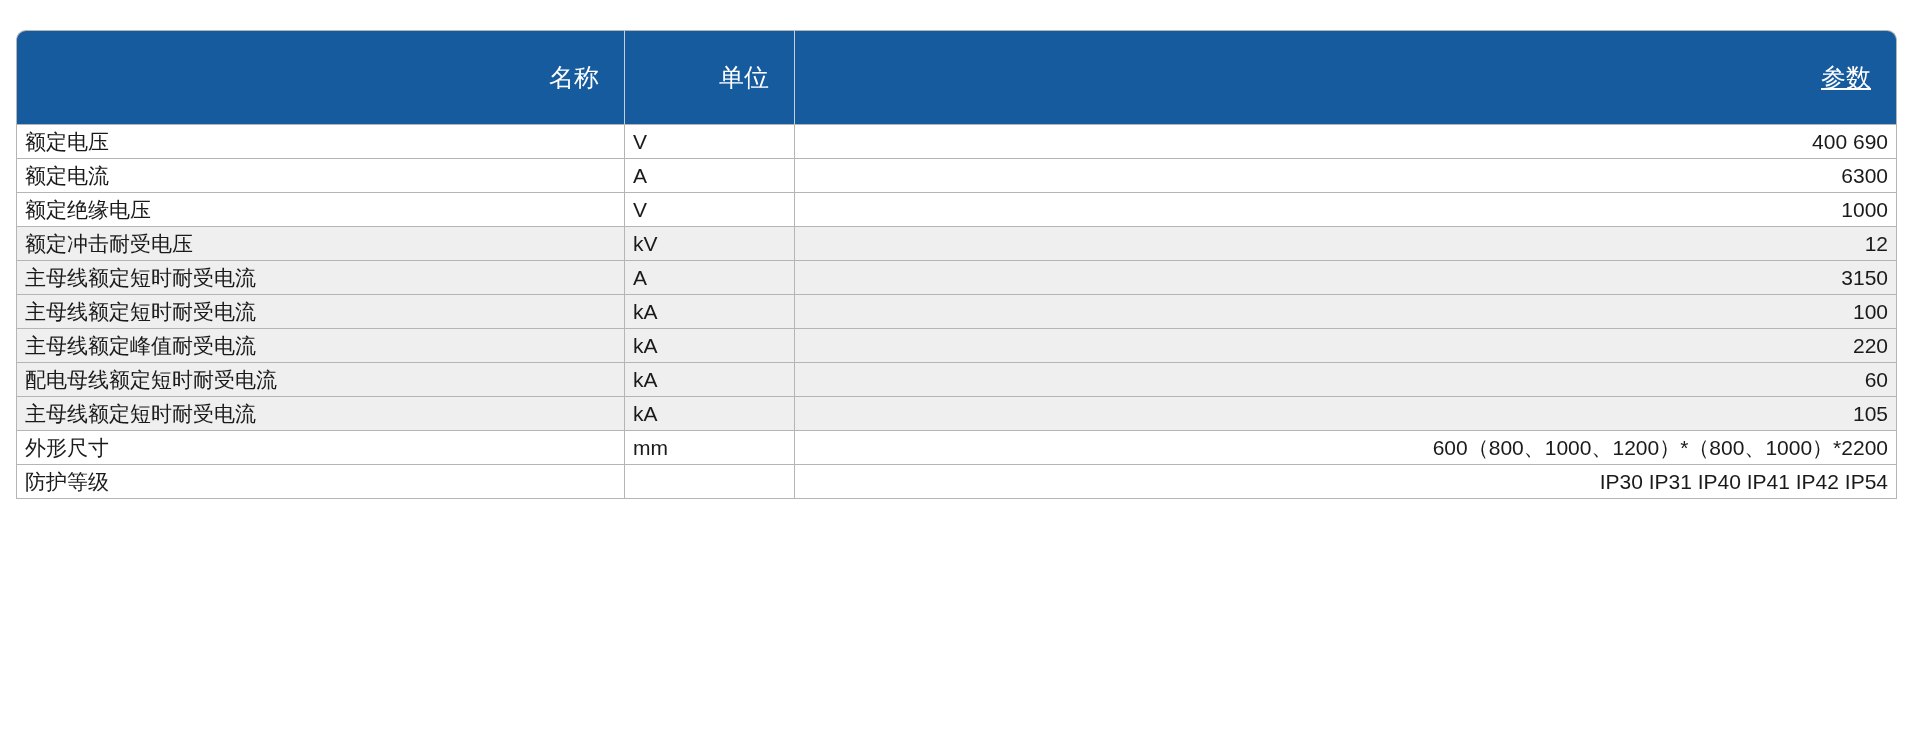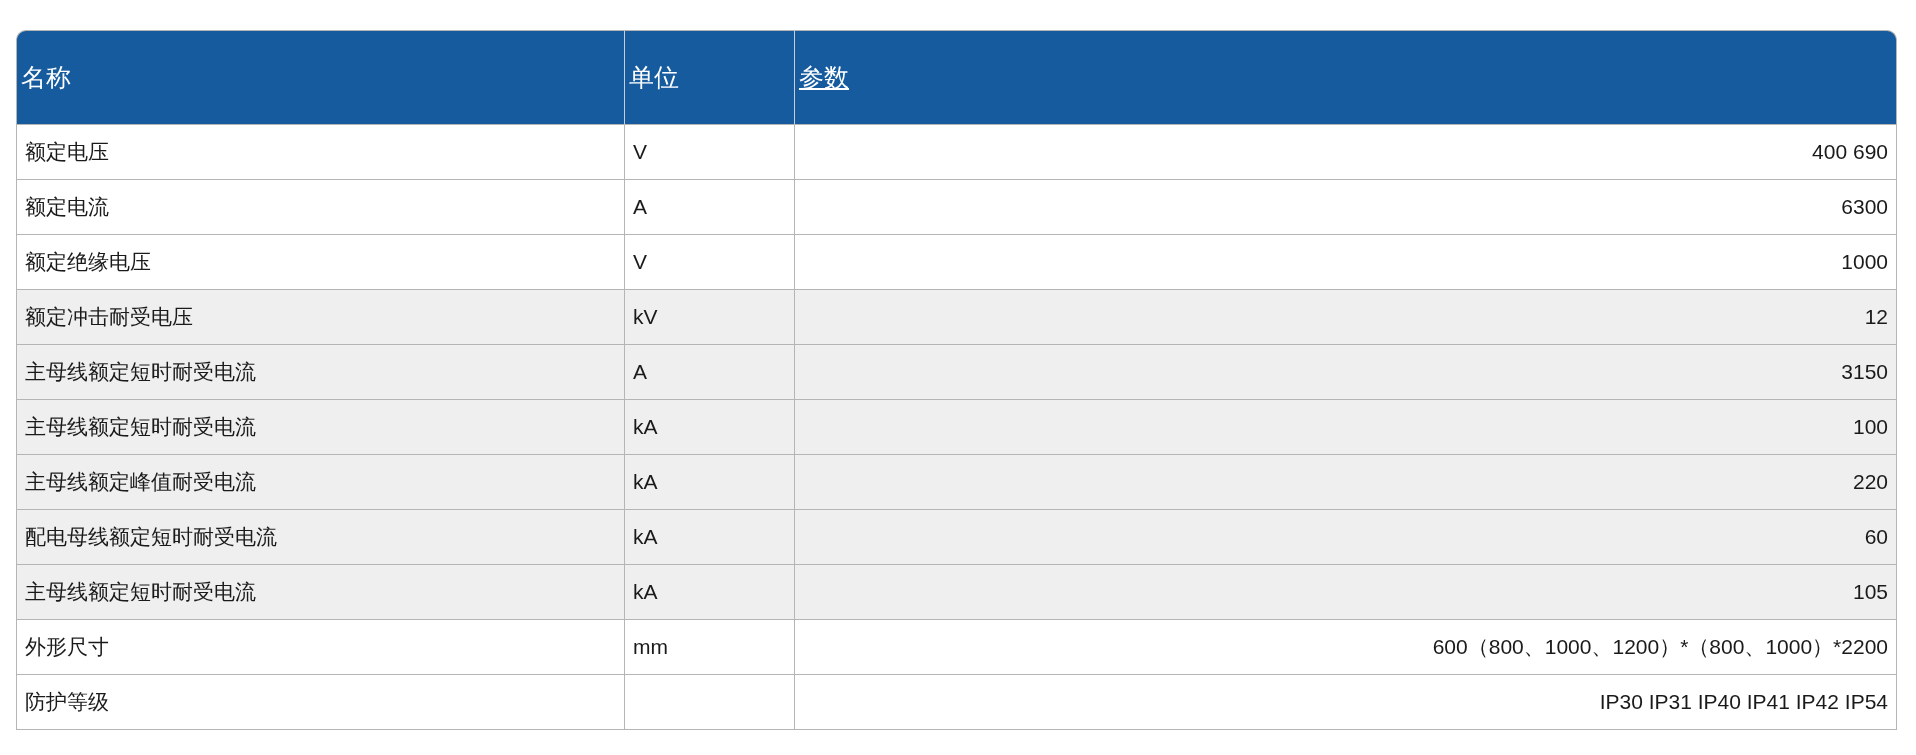--- a/index.html
+++ b/index.html
@@ -36,40 +36,40 @@
   col.c-name  { width: 608px; }
   col.c-unit  { width: 170px; }
   col.c-value { width: 1103px; }
 
   thead th {
     background: var(--header-bg);
     color: var(--header-text);
     font-size: 25px;
     font-weight: 400;
     height: 95px;
-    text-align: left;
+    text-align: right;
     vertical-align: middle;
     border-top: 1px solid var(--border);
     border-bottom: 1px solid var(--border);
-    padding: 0 4px;
+    padding: 0 25px;
   }
   thead th:first-child {
     border-left: 1px solid var(--border);
     border-top-left-radius: 10px;
   }
   thead th:last-child {
     border-right: 1px solid var(--border);
     border-top-right-radius: 10px;
     text-decoration: underline;
   }
   thead th + th { border-left: 1px solid #C6CEDA; }
 
   tbody td {
     font-size: 21px;
-    height: 55px;
+    height: 34px;
     vertical-align: middle;
     text-align: left;
     padding: 0 8px;
     border-bottom: 1px solid var(--border);
     background: #FFFFFF;
     white-space: nowrap;
     overflow: hidden;
   }
   tbody td:first-child { border-left: 1px solid var(--border); }
   tbody td:last-child  { border-right: 1px solid var(--border); text-align: right; }

